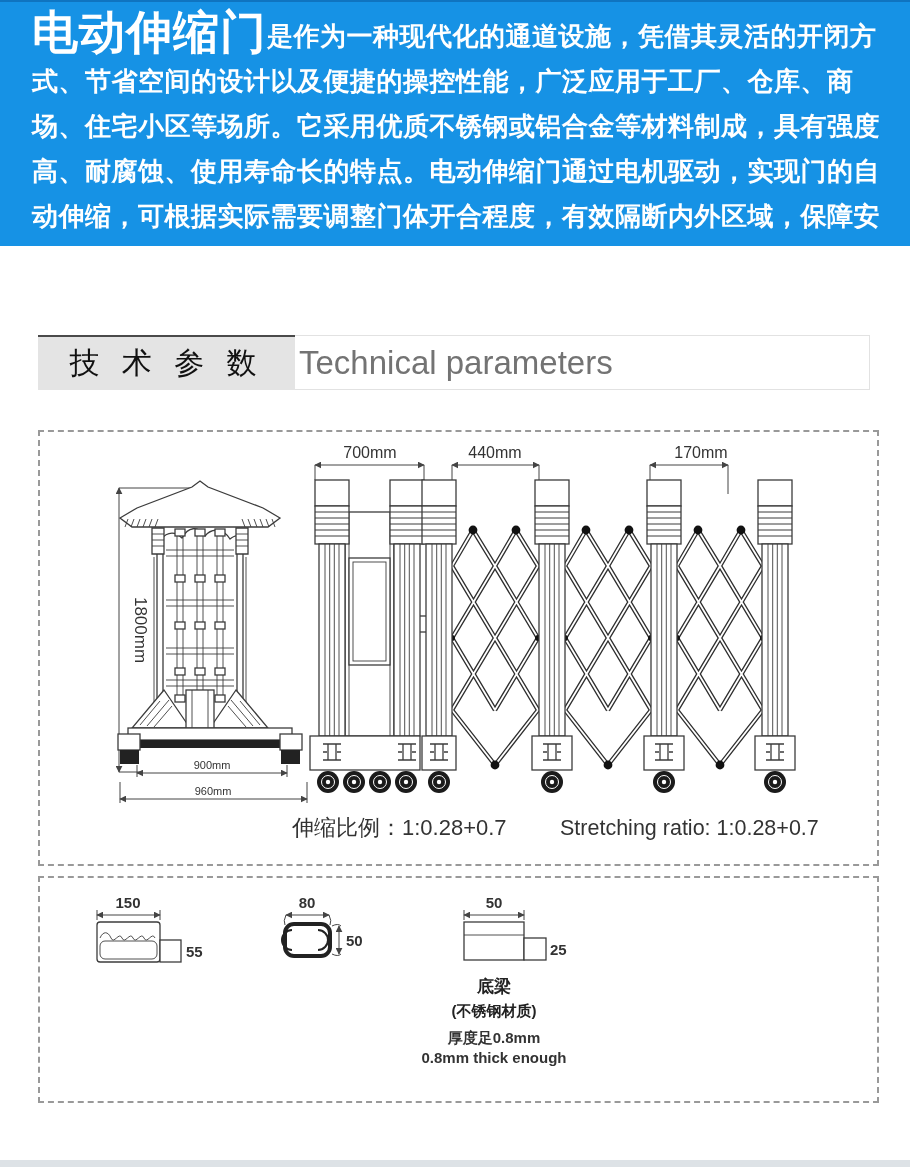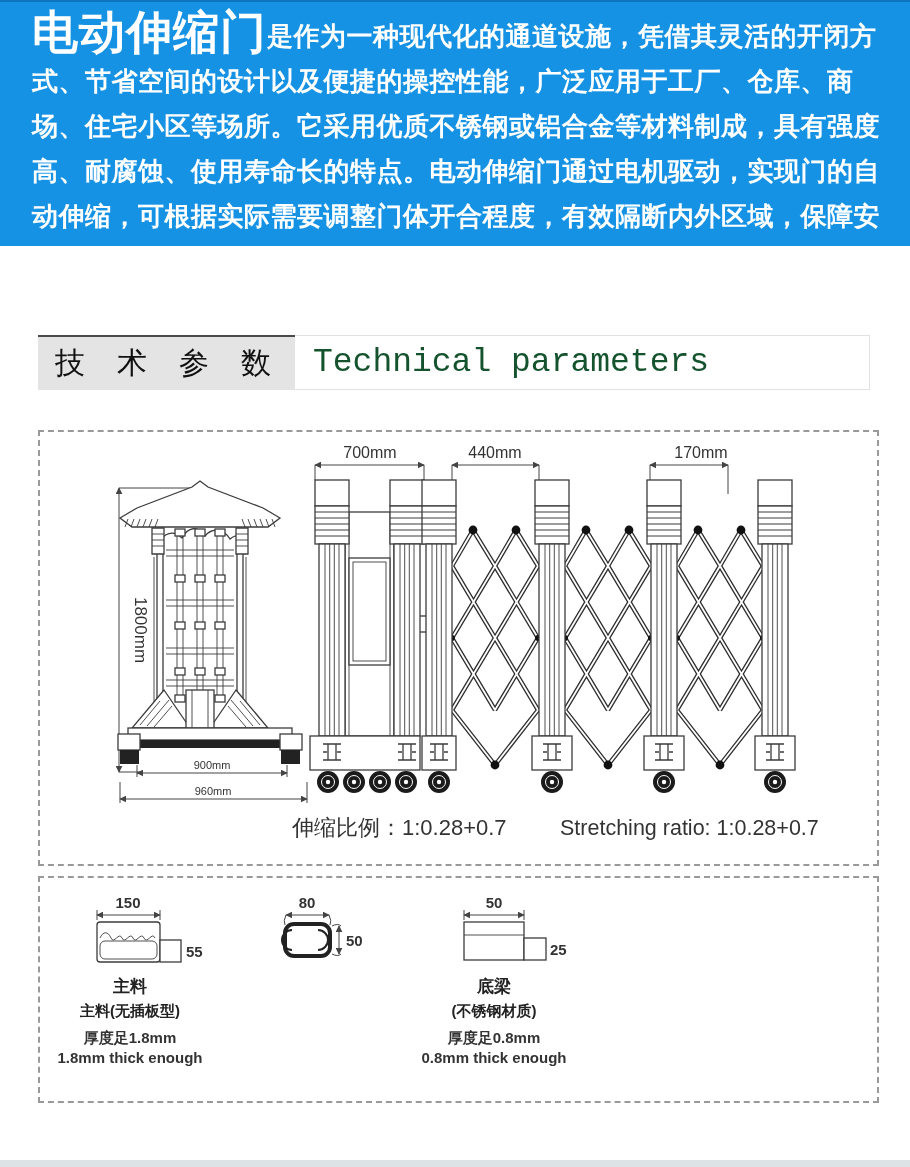--- a/index.html
+++ b/index.html
@@ -7,26 +7,26 @@
           font-family:"Liberation Sans","DejaVu Sans",sans-serif; }
 
   
   .hero { position:absolute; left:0; top:0; width:910px; height:246px; background:#1692e5;
           border-top:2px solid #0f74c0; box-sizing:border-box; color:#fff;
           padding:8px 30px 0 32px; }
   .hero p { margin:0; font-size:26px; font-weight:bold; line-height:45px; letter-spacing:0.5px; }
   .hero .lead { font-size:46px; letter-spacing:1px; vertical-align:-3px;text-align:center; }
 
   
-  .sec-header { position:absolute; left:38px; top:335px; width:832px; height:55px; display:flex;font-family:Liberation Mono, monospace; }
+  .sec-header { position:absolute; left:38px; top:335px; width:832px; height:55px; display:flex; }
   .sec-cn { width:257px; background:#e4e4e4; border-top:2px solid #4a4a4a; box-sizing:border-box;
             display:flex; align-items:center; justify-content:center;
             font-size:30px; letter-spacing:7px; color:#111; }
   .sec-en { flex:1; border:1px solid #e2e2e2; border-left:none; box-sizing:border-box;
-            display:flex; align-items:center; padding-left:18px; font-size:33px; color:#14532d; }
+            display:flex; align-items:center; padding-left:4px; font-size:33px; color:#737373; }
 
   
   .dash1 { position:absolute; left:38px; top:430px; width:841px; height:436px;
            border:2px dashed #999; box-sizing:border-box; }
   .dash2 { position:absolute; left:38px; top:876px; width:841px; height:227px;
            border:2px dashed #999; box-sizing:border-box;font-weight:bold; }
   .dash1 svg, .dash2 svg { position:absolute; left:0; top:0; }
 
   
   .ln  { fill:none; stroke:#3c3c3c; stroke-width:1.3; }
@@ -245,26 +245,20 @@
         <text x="454" y="30" text-anchor="middle" font-size="15">50</text>
         <path class="dim" d="M424,32 V42 M484,32 V42"></path>
         <line class="dim" x1="424" y1="37" x2="484" y2="37" marker-start="url(#ar)" marker-end="url(#ar)"></line>
         <rect class="fw" x="424" y="44" width="60" height="38"></rect>
         <line class="lnt" x1="424" y1="57" x2="484" y2="57"></line>
         <rect class="fw" x="484" y="60" width="22" height="22"></rect>
         <text x="510" y="77" font-size="15">25</text>
       </g>
     </svg>
 
-    <div class="pgroup" style="left:0px">
-      <div class="pname">主料</div>
-      <div class="psub">主料(无插板型)</div>
-      <div class="pthk">厚度足1.8mm</div>
-      <div class="pen">1.8mm thick enough</div>
-    </div>
     <div class="pgroup" style="left:364px">
       <div class="pname">底梁</div>
       <div class="psub">(不锈钢材质)</div>
       <div class="pthk">厚度足0.8mm</div>
       <div class="pen">0.8mm thick enough</div>
     </div>
   </div>
 
   <div class="footer-strip"></div>
 </div>

